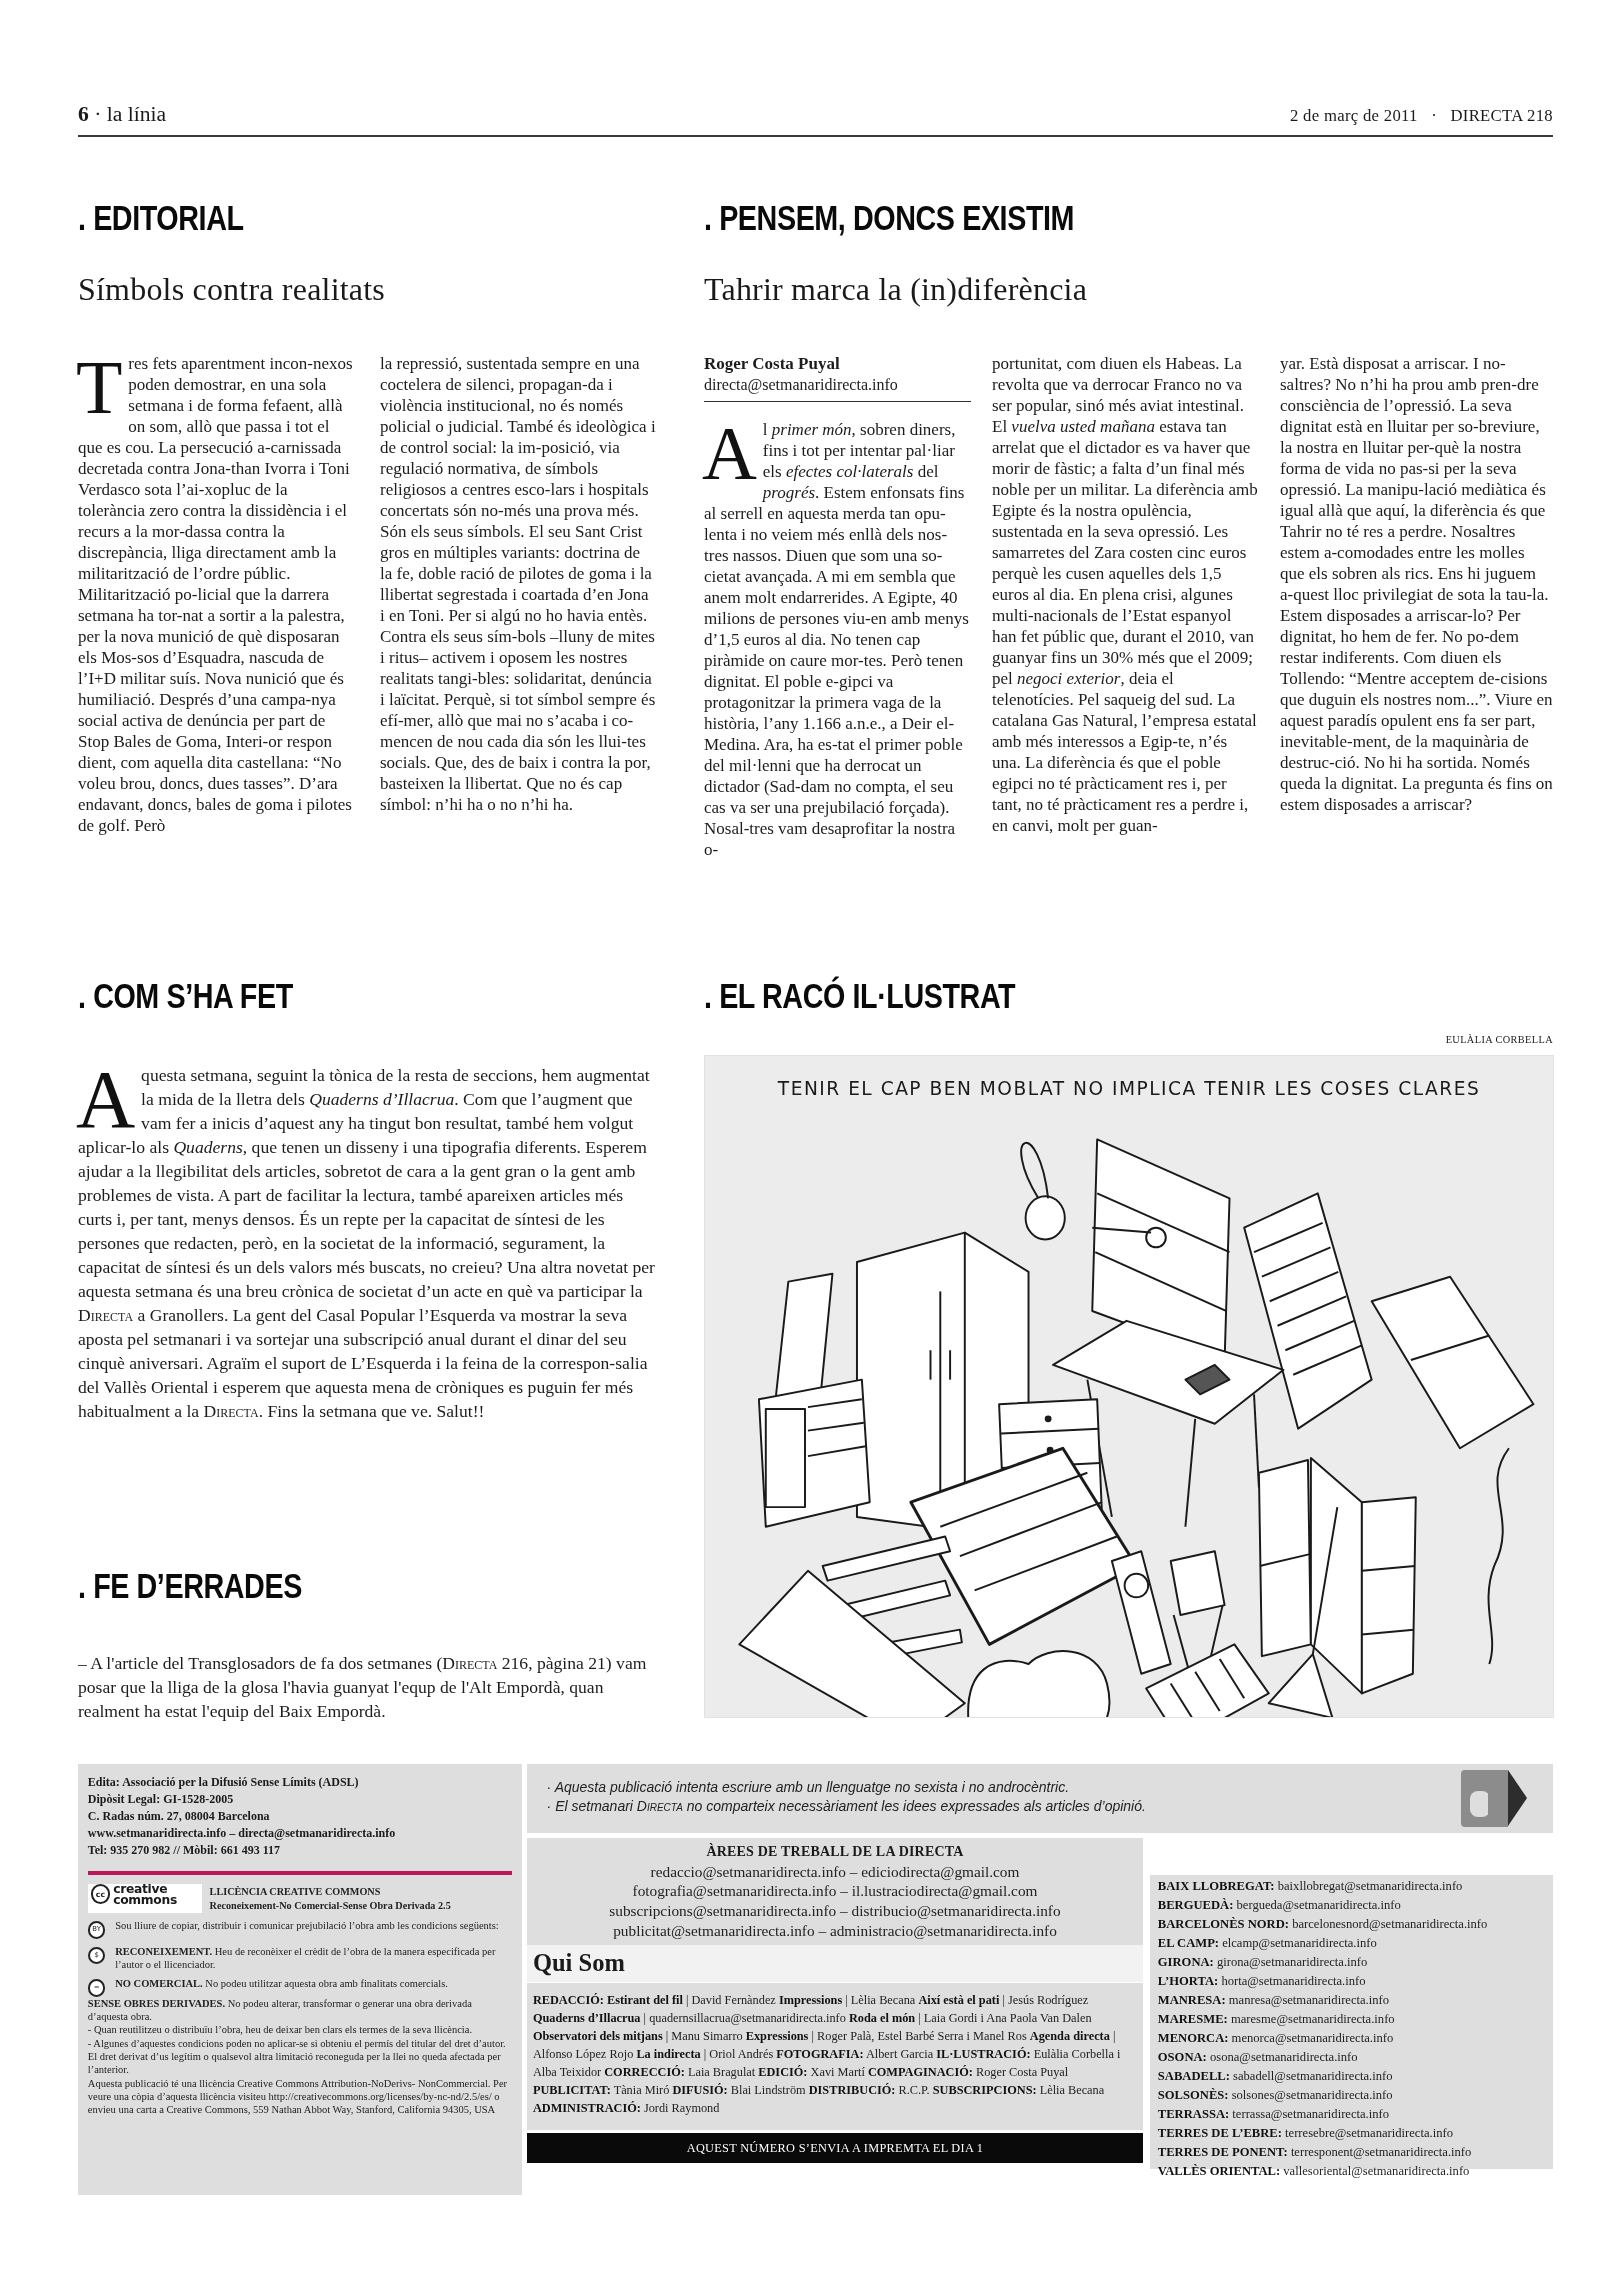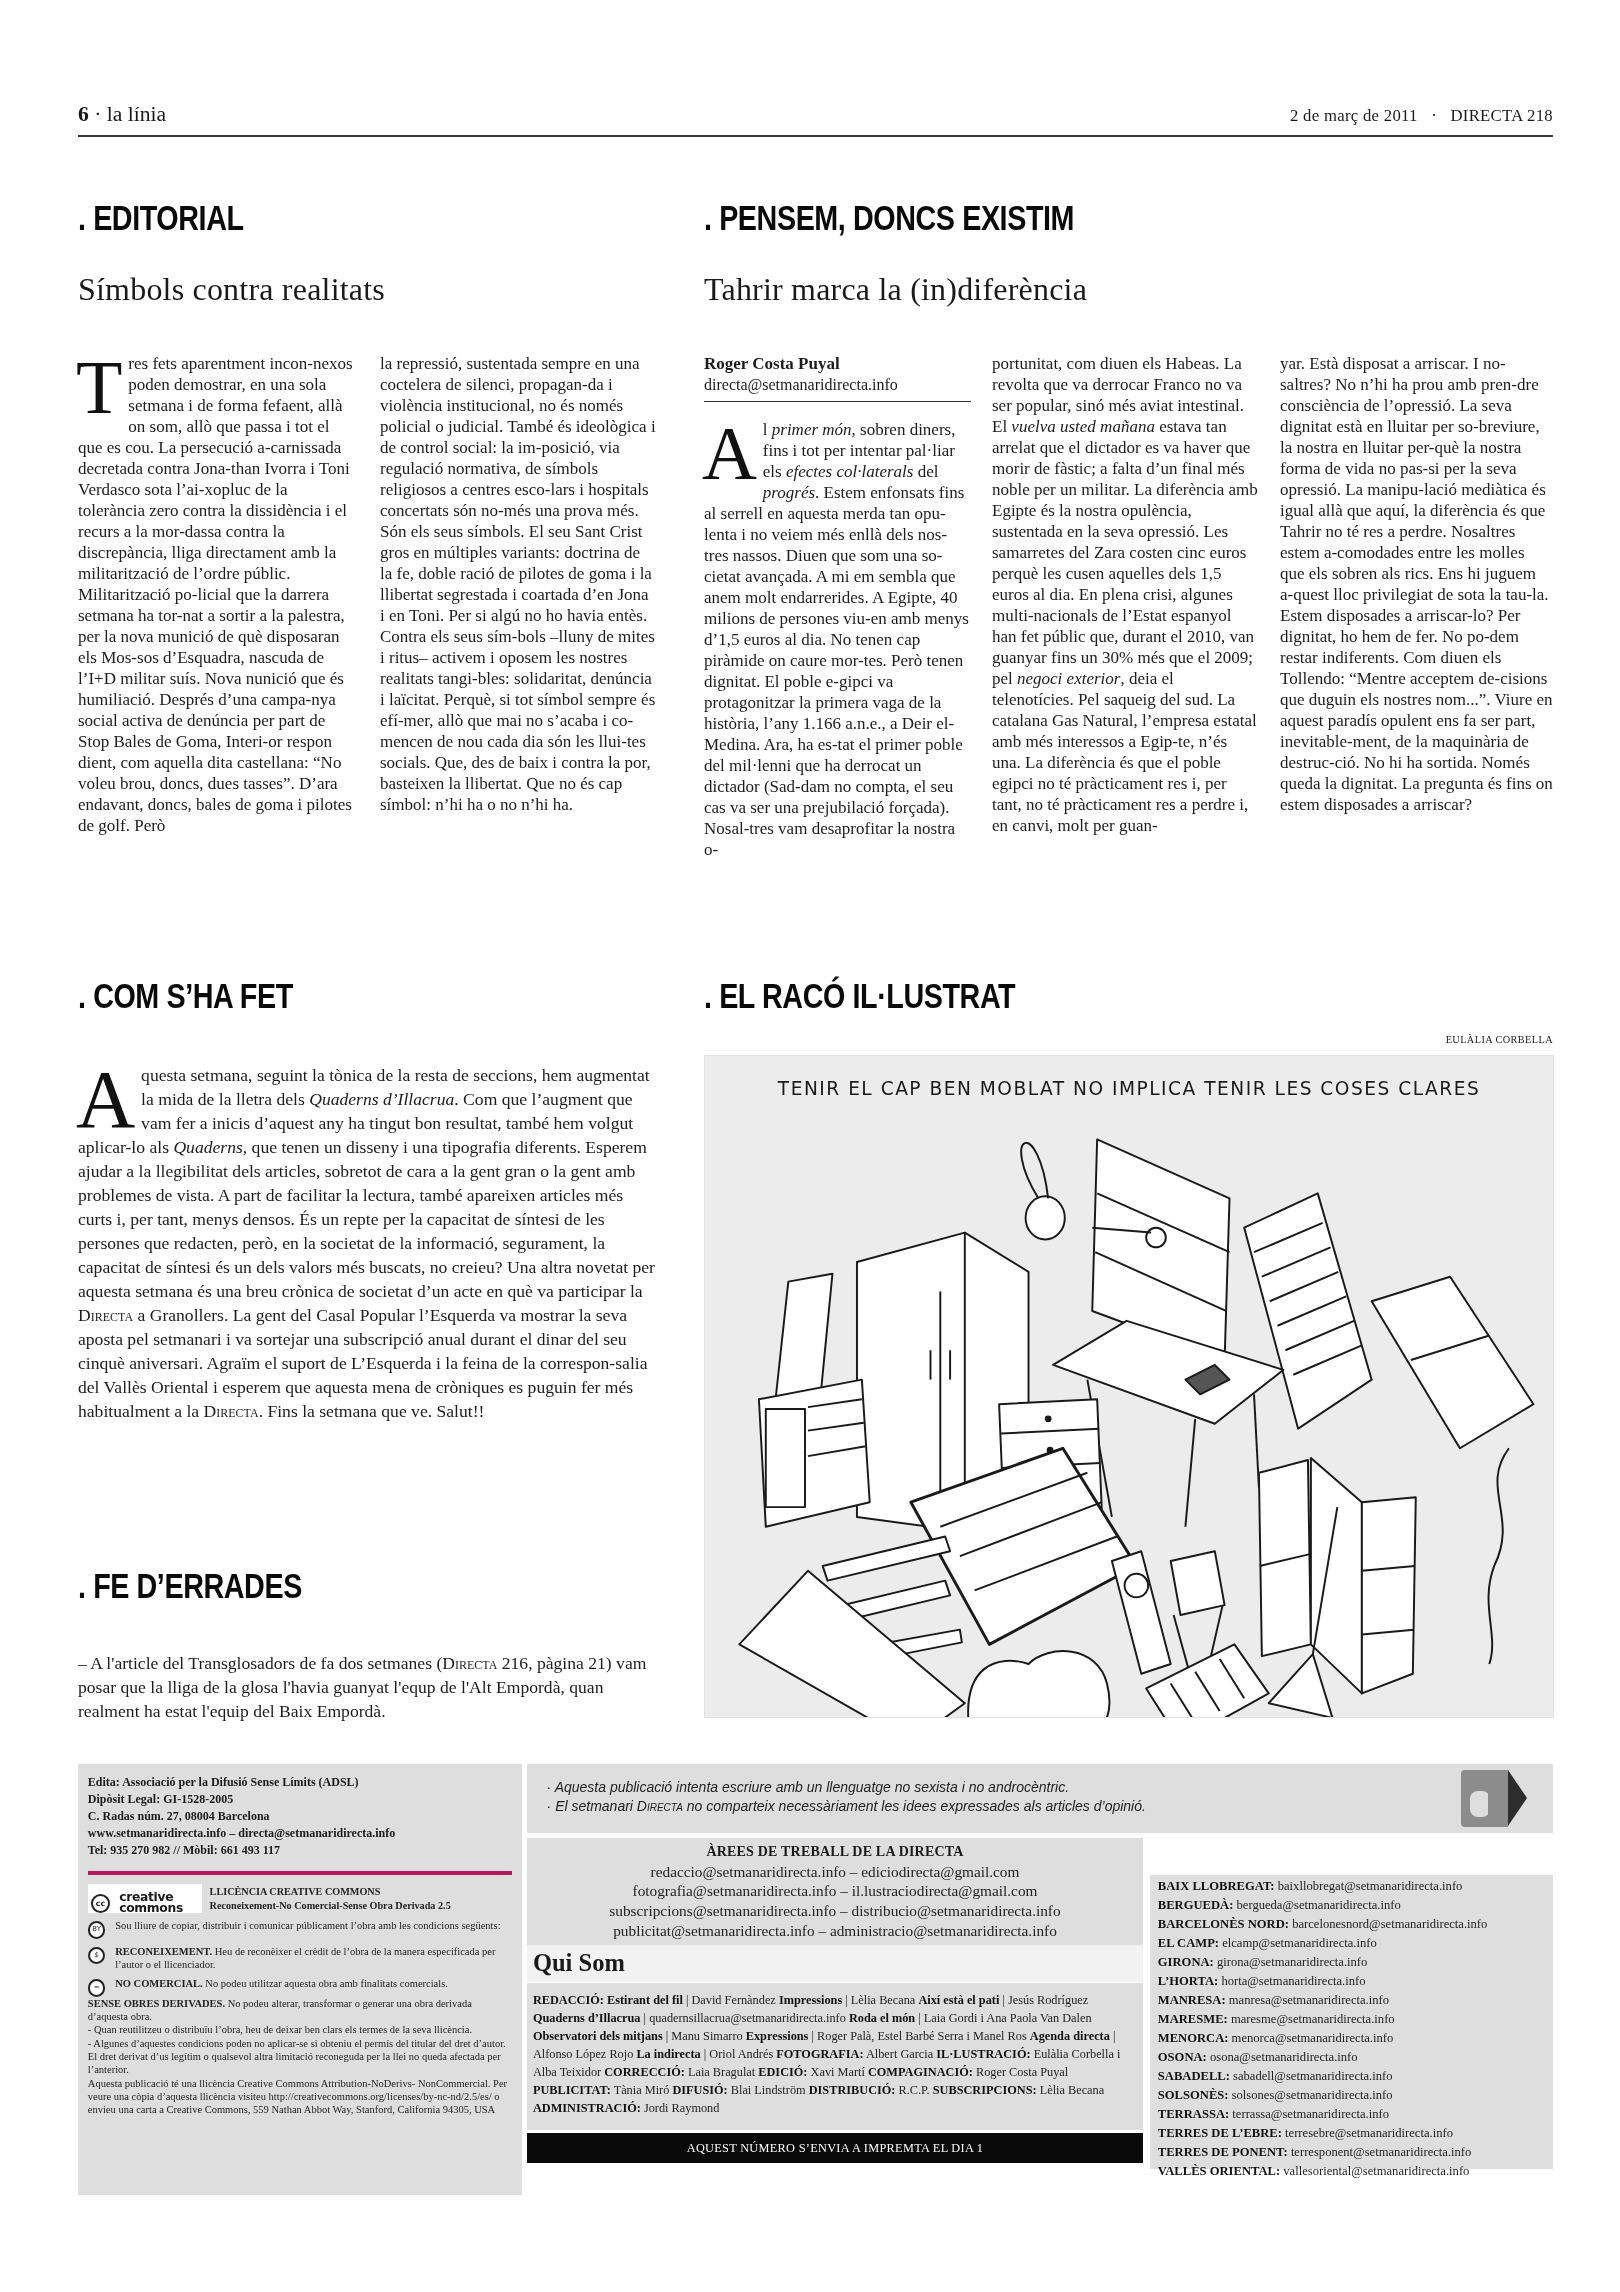--- a/index.html
+++ b/index.html
@@ -31,21 +31,21 @@
   
   .credit { font-family: "Liberation Serif", serif; font-size: 10.3px; letter-spacing: 0.4px; text-align: right; }
   .illus { background: #ececec; border: 1px solid #e2e2e2; overflow: hidden; }
   .illus-caption { position: absolute; left: 0; right: 0; top: 21.6px; text-align: center; font-family: "DejaVu Sans", sans-serif; font-size: 18.6px; letter-spacing: 1.5px; color: #1a1a1a; }
 
   
   .foot { left: 78px; top: 1764px; width: 1475px; height: 436px; }
   .foot-left { position: absolute; left: 0; top: 0; width: 444px; height: 431px; background: #dedede; padding: 9.8px 9.8px; font-family: "Liberation Serif", serif; }
   .foot-left .pubinfo { font-size: 12px; line-height: 17px; font-weight: bold; color: #1b1b1b; border-bottom: 4px solid #be185d; padding-bottom: 11.8px; }
   .cc-row { display: flex; align-items: center; margin-top: 9.8px; }
-  .cc-logo { background: #fff; width: 114px; height: 29px; display: flex; align-items: flex-end; padding: 0 2.9px; gap: 6px; }
+  .cc-logo { background: #fff; width: 114px; height: 29px; display: flex; align-items: flex-start; padding: 0 2.9px; }
   .cc-circle { width: 19.6px; height: 19.6px; border: 2.5px solid #222; border-radius: 50%; font-family: "DejaVu Sans", sans-serif; font-size: 7.8px; font-weight: bold; display: flex; align-items: center; justify-content: center; margin-right: 2.9px; }
   .cc-word { font-family: "DejaVu Sans", sans-serif; font-weight: bold; font-size: 12.3px; line-height: 10.8px; letter-spacing: -0.3px; }
   .cc-text { margin-left: 7.8px; font-size: 10.2px; line-height: 13.7px; font-weight: bold; color: #222; }
   .lic-row { display: flex; margin-top: 5.9px; font-size: 10.5px; line-height: 13.3px; color: #222; }
   .lic-icon { width: 17.6px; height: 17.6px; border: 2px solid #222; border-radius: 50%; flex: none; margin: 2px 9.8px 0 0; font-family: "DejaVu Sans", sans-serif; font-size: 6.9px; display: flex; align-items: center; justify-content: center; background: #fff; }
   .lic-plain { font-size: 10.5px; line-height: 13.3px; color: #222; }
 
   .foot-banner { position: absolute; left: 449px; top: 0; width: 1026px; height: 69px; background: #dedede; }
   .foot-banner .lines { position: absolute; left: 19.6px; top: 13.7px; font-family: Liberation Sans, sans-serif; font-style: italic; font-size: 14px; line-height: 19.6px; color: #222; }
   .d-logo { position: absolute; right: 27.4px; top: 5.9px; width: 65px; height: 57px; }
@@ -229,21 +229,21 @@
           <div>commons</div>
         </div>
       </div>
       <div class="cc-text">
         <div>LLICÈNCIA CREATIVE COMMONS</div>
         <div>Reconeixement-No Comercial-Sense Obra Derivada 2.5</div>
       </div>
     </div>
     <div class="lic-row">
       <div class="lic-icon">BY</div>
-      <div>Sou lliure de copiar, distribuir i comunicar públicament l’obra amb les condicions següents:</div>
+      <div>Sou lliure de copiar, distribuir i comunicar prejubilació l’obra amb les condicions següents:</div>
     </div>
     <div class="lic-row">
       <div class="lic-icon">$</div>
       <div><b>RECONEIXEMENT.</b><span> Heu de reconèixer el crèdit de l’obra de la manera especificada per l’autor o el llicenciador.</span></div>
     </div>
     <div class="lic-row">
       <div class="lic-icon">=</div>
       <div><b>NO COMERCIAL.</b><span> No podeu utilitzar aquesta obra amb finalitats comercials.</span></div>
     </div>
     <div class="lic-plain"><b>SENSE OBRES DERIVADES.</b><span> No podeu alterar, transformar o generar una obra derivada d’aquesta obra.</span></div>

